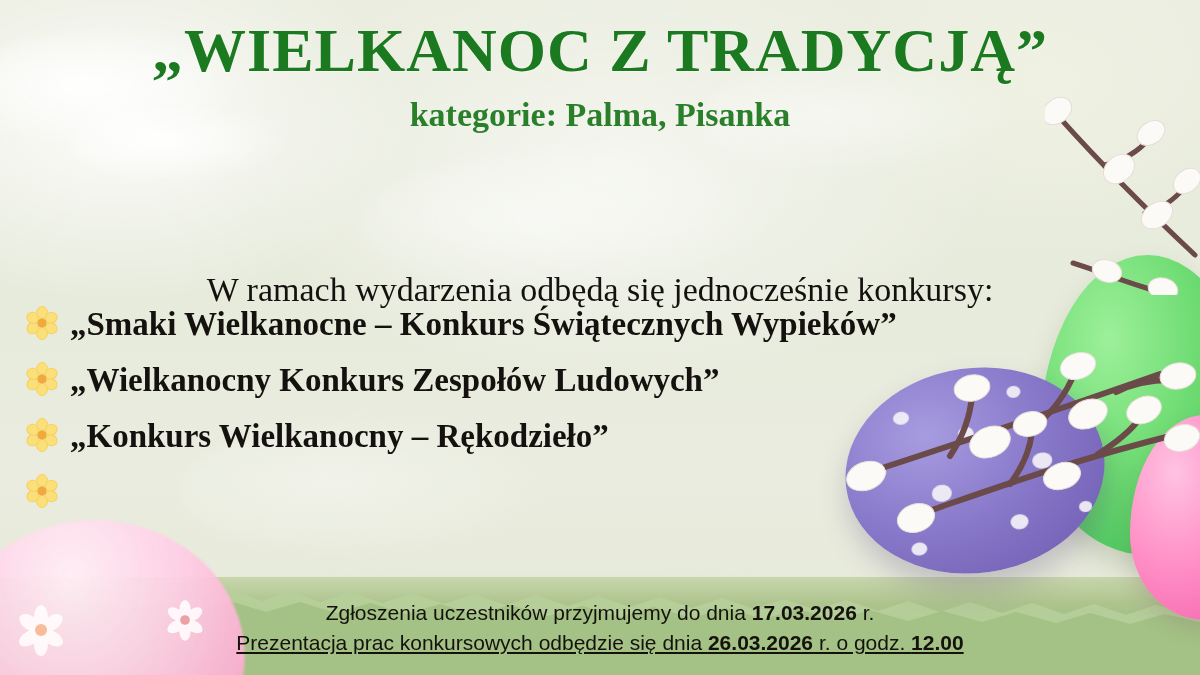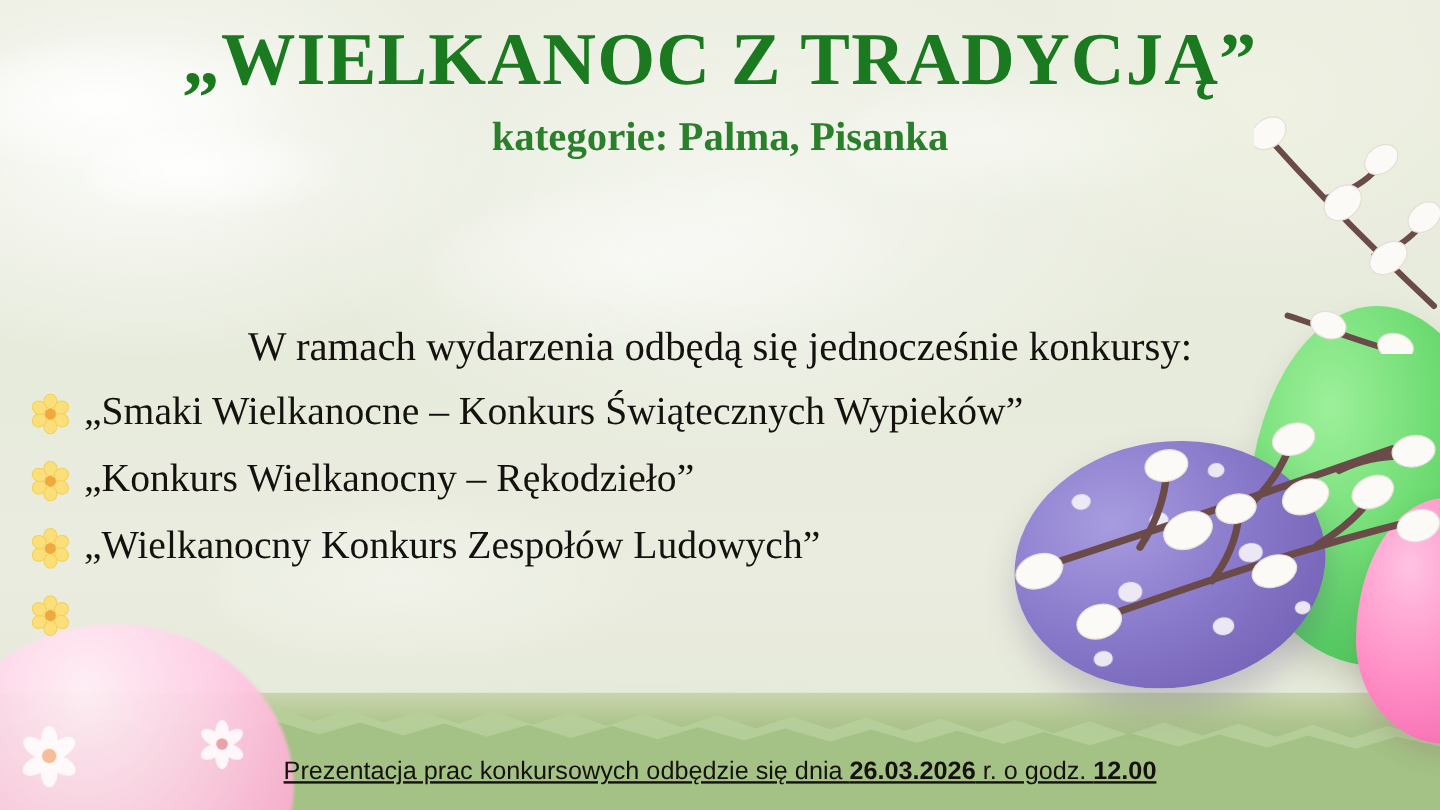--- a/index.html
+++ b/index.html
@@ -85,21 +85,21 @@
     position:absolute;left:0;right:0;top:96px;text-align:center;
     font-family:Liberation Serif, serif;
     font-weight:bold;font-size:34px;color:#2a7f2a;
   }
   .intro{
     position:absolute;left:0;right:0;top:238px;text-align:center;
     font-family:"Liberation Serif", serif;
     font-size:34px;color:#15110f;margin-top:33px;
   }
   .list{position:absolute;left:18px;top:306px;width:1040px;}
-  .row{display:flex;align-items:flex-end;height:56px;}
+  .row{display:flex;align-items:flex-start;height:56px;font-weight:bold;}
   .bullet{width:48px;flex:0 0 48px;display:flex;align-items:center;justify-content:center;}
   .row-text{
     font-family:"Liberation Serif", serif;
     font-size:33px;color:#15110f;white-space:nowrap;
     padding-left:4px;
   }
   .foot{
     position:absolute;left:0;right:0;bottom:16px;text-align:center;
     font-family:"Liberation Sans", sans-serif;
     font-size:21px;color:#15120e;line-height:1.46;
@@ -262,54 +262,57 @@
             <ellipse cx="17" cy="6.5" rx="5.4" ry="6"></ellipse>
               <ellipse cx="26.2" cy="11.8" rx="5.4" ry="6" transform="rotate(60 26.2 11.8)"></ellipse>
             <ellipse cx="26.2" cy="22.2" rx="5.4" ry="6" transform="rotate(120 26.2 22.2)"></ellipse>
               <ellipse cx="17" cy="27.5" rx="5.4" ry="6"></ellipse>
             <ellipse cx="7.8" cy="22.2" rx="5.4" ry="6" transform="rotate(60 7.8 22.2)"></ellipse>
               <ellipse cx="7.8" cy="11.8" rx="5.4" ry="6" transform="rotate(120 7.8 11.8)"></ellipse>
           </g>
             <circle cx="17" cy="17" r="4.6" fill="#f0a93c"></circle>
         </svg>
       </span>
-      <span class="row-text">„Konkurs Wielkanocny – Rękodzieło”</span>
+      <span class="row-text">„Wielkanocny Konkurs Zespołów Ludowych”</span>
     </div>
     <div class="row">
       <span class="bullet">
         <svg width="34" height="34" viewBox="0 0 34 34">
           <g fill="#fbdf7a" stroke="#f6d25c" stroke-width="1">
             <ellipse cx="17" cy="6.5" rx="5.4" ry="6"></ellipse>
               <ellipse cx="26.2" cy="11.8" rx="5.4" ry="6" transform="rotate(60 26.2 11.8)"></ellipse>
             <ellipse cx="26.2" cy="22.2" rx="5.4" ry="6" transform="rotate(120 26.2 22.2)"></ellipse>
               <ellipse cx="17" cy="27.5" rx="5.4" ry="6"></ellipse>
             <ellipse cx="7.8" cy="22.2" rx="5.4" ry="6" transform="rotate(60 7.8 22.2)"></ellipse>
               <ellipse cx="7.8" cy="11.8" rx="5.4" ry="6" transform="rotate(120 7.8 11.8)"></ellipse>
           </g>
             <circle cx="17" cy="17" r="4.6" fill="#f0a93c"></circle>
         </svg>
       </span>
-      <span class="row-text">„Wielkanocny Konkurs Zespołów Ludowych”</span>
+      <span class="row-text">„Konkurs Wielkanocny – Rękodzieło”</span>
     </div>
     <div class="row">
       <span class="bullet">
         <svg width="34" height="34" viewBox="0 0 34 34">
           <g fill="#fbdf7a" stroke="#f6d25c" stroke-width="1">
             <ellipse cx="17" cy="6.5" rx="5.4" ry="6"></ellipse>
               <ellipse cx="26.2" cy="11.8" rx="5.4" ry="6" transform="rotate(60 26.2 11.8)"></ellipse>
             <ellipse cx="26.2" cy="22.2" rx="5.4" ry="6" transform="rotate(120 26.2 22.2)"></ellipse>
               <ellipse cx="17" cy="27.5" rx="5.4" ry="6"></ellipse>
             <ellipse cx="7.8" cy="22.2" rx="5.4" ry="6" transform="rotate(60 7.8 22.2)"></ellipse>
               <ellipse cx="7.8" cy="11.8" rx="5.4" ry="6" transform="rotate(120 7.8 11.8)"></ellipse>
           </g>
             <circle cx="17" cy="17" r="4.6" fill="#f0a93c"></circle>
         </svg>
       </span>
     </div>
   </div>
 
   <div class="foot">
+    <div>
+      <span>Zgłoszenia uczestników przyjmujemy do dnia </span><span class="b">17.03.2026</span><span> r.</span>
+    </div>
     <div class="foot-line2">
       <span>Prezentacja prac konkursowych odbędzie się dnia </span><span class="b">26.03.2026</span><span> r. o godz. </span><span class="b">12.00</span>
     </div>
   </div>
 
 </div>
 
 </body></html>

